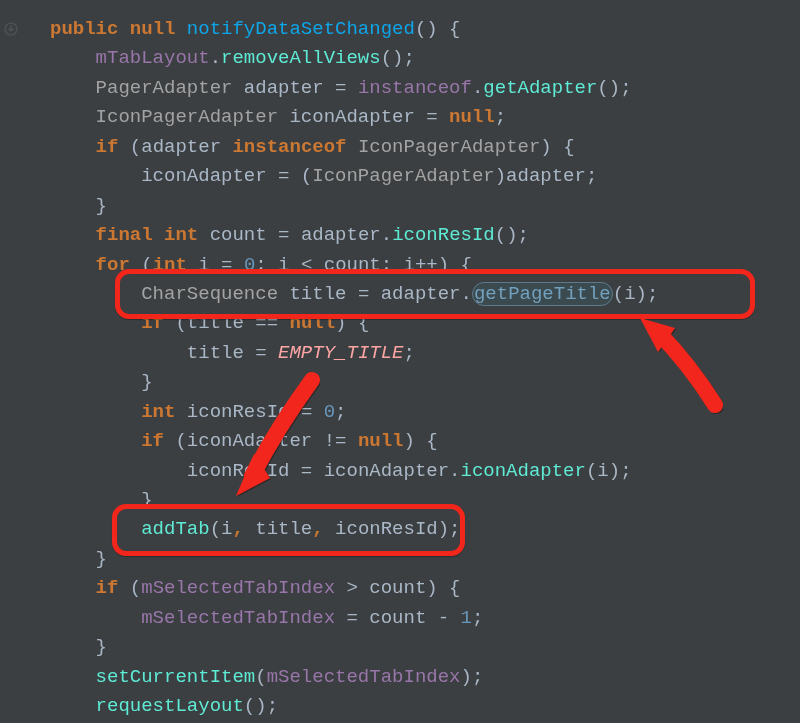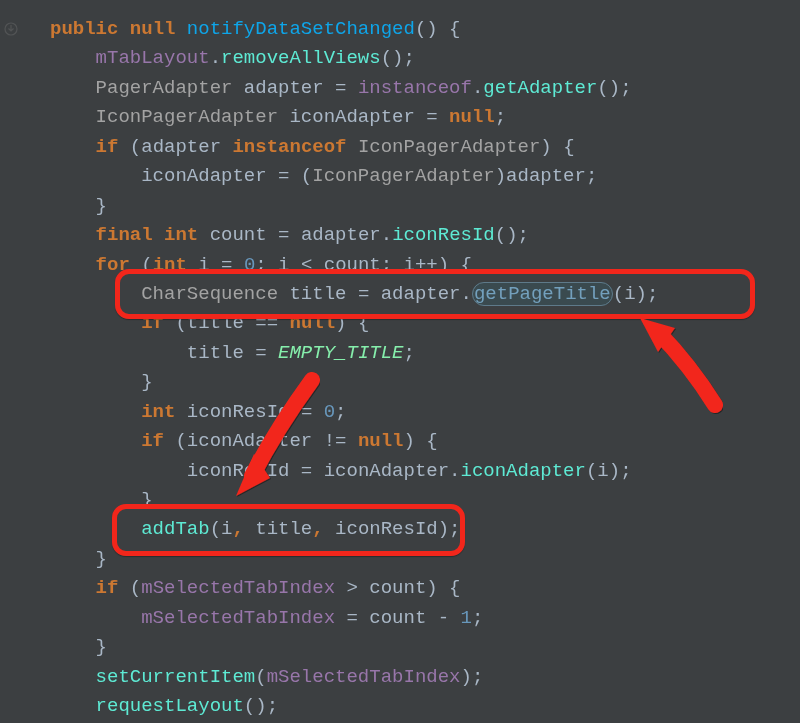--- a/index.html
+++ b/index.html
@@ -29,21 +29,21 @@
   .code {
     white-space: pre;
     padding-left: 40px;
   }
   .kw { color: #cc7832; font-weight: bold; }
   .type { color: #a3a3a3; }
   .method-decl { color: #0ea5e9; }
   .method-call { color: #5eead4; }
   .field { color: #9876aa; }
   .punct { color: #a9b7c6; }
-  .constant-ital { color: #86efac; font-style: italic; }
+  .constant-ital { color: #fca5a5; font-style: italic; }
   .num { color: #6897bb; }
   .linked { color: #73a0bd; border: 1px solid #5e7a8a; padding: 0 1px; border-radius: 12px; background: #3a4a4f; }
   .highlight-box {
     position: absolute;
     border: 5px solid #f2261b;
     border-radius: 14px;
     pointer-events: none;
     box-shadow: 0 1px 1px rgba(0,0,0,0.3);
   }
   .arrow {

